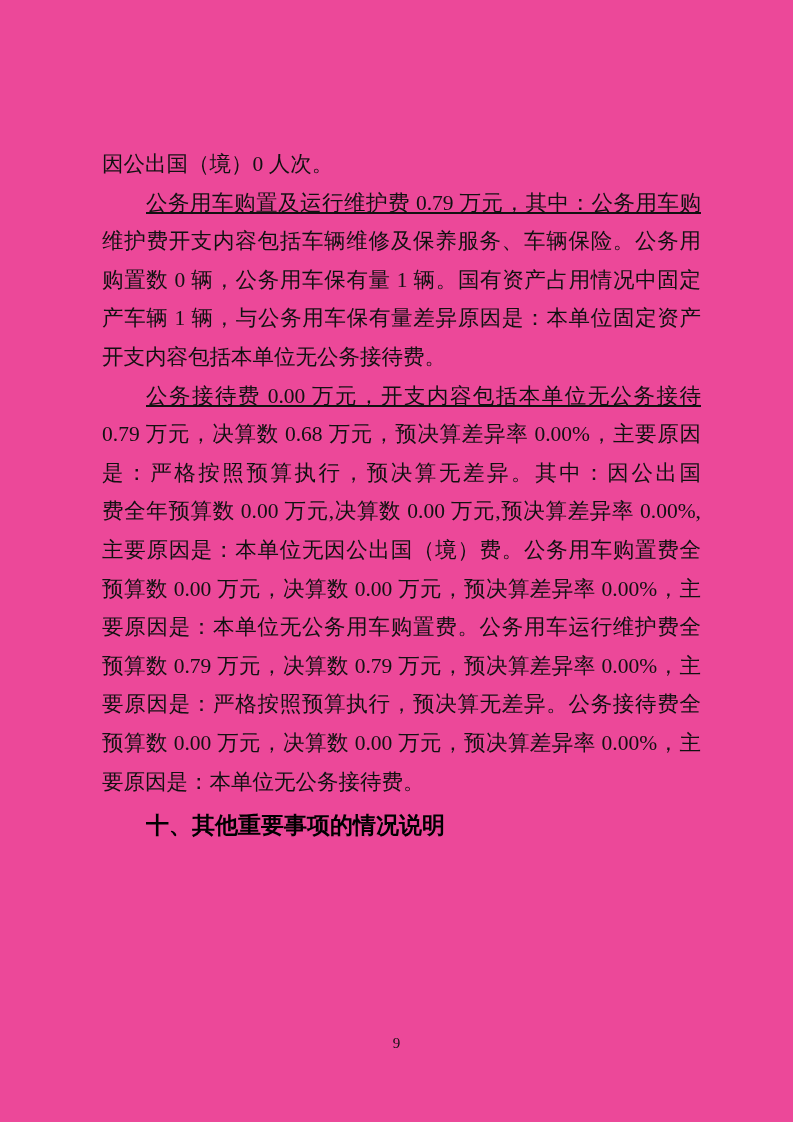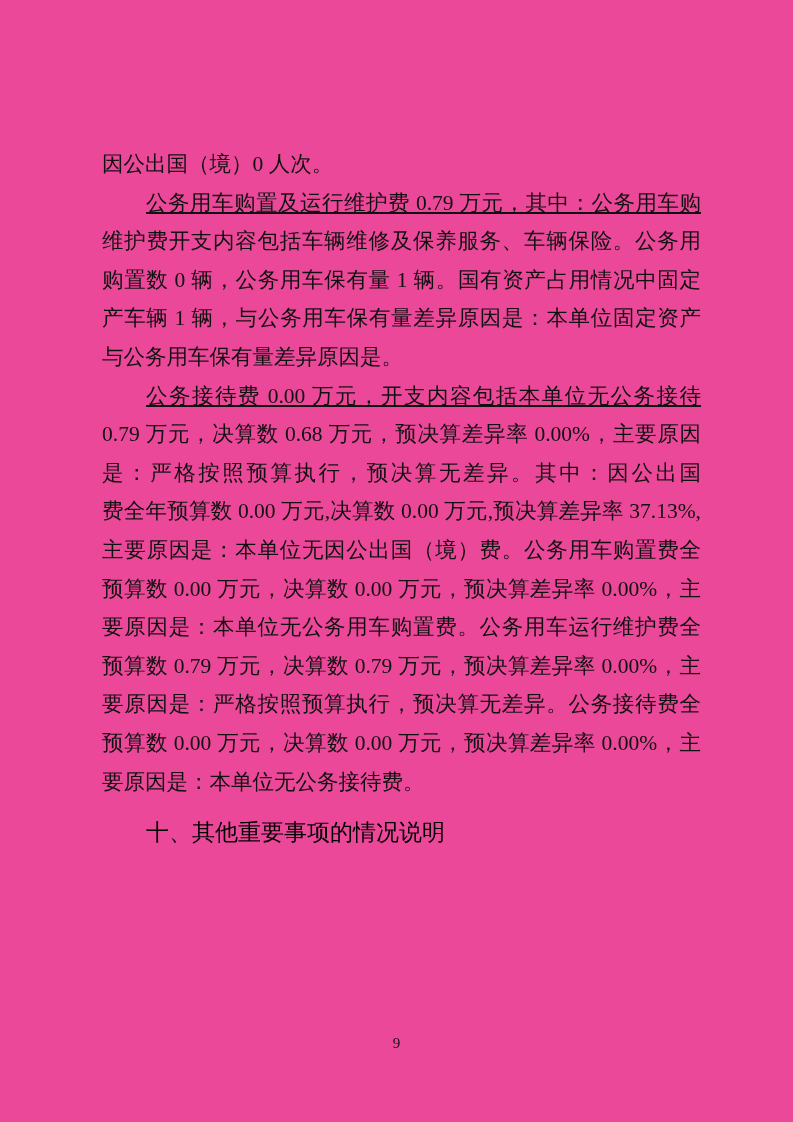--- a/index.html
+++ b/index.html
@@ -36,24 +36,24 @@
   }
   .line.indent {
     padding-left: 44px;
     width: 555px;
     text-decoration: underline;
   }
   .bold {
     font-weight: bold;
   }
   .heading {
-    margin-top: 12px;
+    margin-top: 5px;
     padding-left: 44px;
     font-family: "Liberation Sans", "DejaVu Sans", sans-serif;
-    font-weight: normal;
+    font-weight: bold;
     font-size: 23px;
     line-height: 38.6px;
     height: 38.6px;
     color: #000000;
     text-align: left;
     text-align-last: left;
   }
   .page-number {
     position: absolute;
     left: 0;
@@ -68,25 +68,25 @@
 </head>
 <body>
 
 <div class="page">
   <div class="text-block">
     <div class="line para-end">因公出国（境）0 人次。</div>
     <div class="line indent">公务用车购置及运行维护费 0.79 万元，其中：公务用车购</div>
     <div class="line">维护费开支内容包括车辆维修及保养服务、车辆保险。公务用车</div>
     <div class="line">购置数 0 辆，公务用车保有量 1 辆。国有资产占用情况中固定资</div>
     <div class="line">产车辆 1 辆，与公务用车保有量差异原因是：本单位固定资产车</div>
-    <div class="line para-end">与公务用车保有量差异原因是。</div>
+    <div class="line para-end">开支内容包括本单位无公务接待费。</div>
     <div class="line indent">公务接待费 0.00 万元，开支内容包括本单位无公务接待费。</div>
     <div class="line">0.79 万元，决算数 0.68 万元，预决算差异率 0.00%，主要原因</div>
     <div class="line">是：严格按照预算执行，预决算无差异。其中：因公出国（境）</div>
-    <div class="line">费全年预算数 0.00 万元,决算数 0.00 万元,预决算差异率 37.13%,</div>
+    <div class="line">费全年预算数 0.00 万元,决算数 0.00 万元,预决算差异率 0.00%,</div>
     <div class="line">主要原因是：本单位无因公出国（境）费。公务用车购置费全年</div>
     <div class="line">预算数 0.00 万元，决算数 0.00 万元，预决算差异率 0.00%，主</div>
     <div class="line">要原因是：本单位无公务用车购置费。公务用车运行维护费全年</div>
     <div class="line">预算数 0.79 万元，决算数 0.79 万元，预决算差异率 0.00%，主</div>
     <div class="line">要原因是：严格按照预算执行，预决算无差异。公务接待费全年</div>
     <div class="line">预算数 0.00 万元，决算数 0.00 万元，预决算差异率 0.00%，主</div>
     <div class="line para-end">要原因是：本单位无公务接待费。</div>
     <div class="heading">十、其他重要事项的情况说明</div>
   </div>
   <div class="page-number">9</div>

